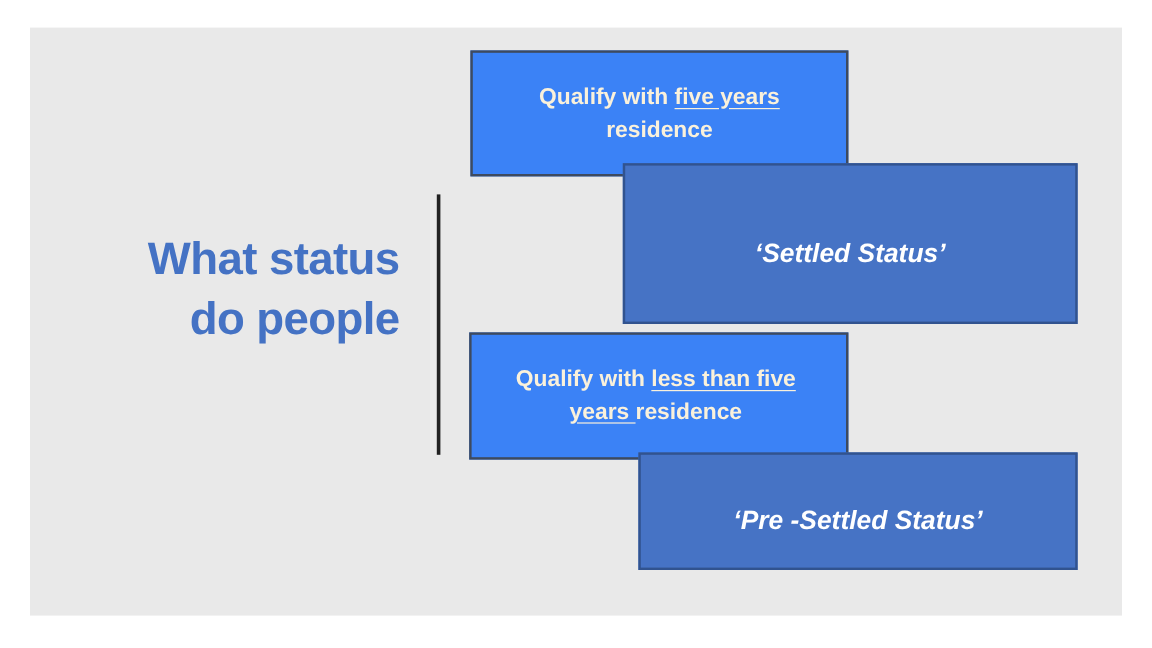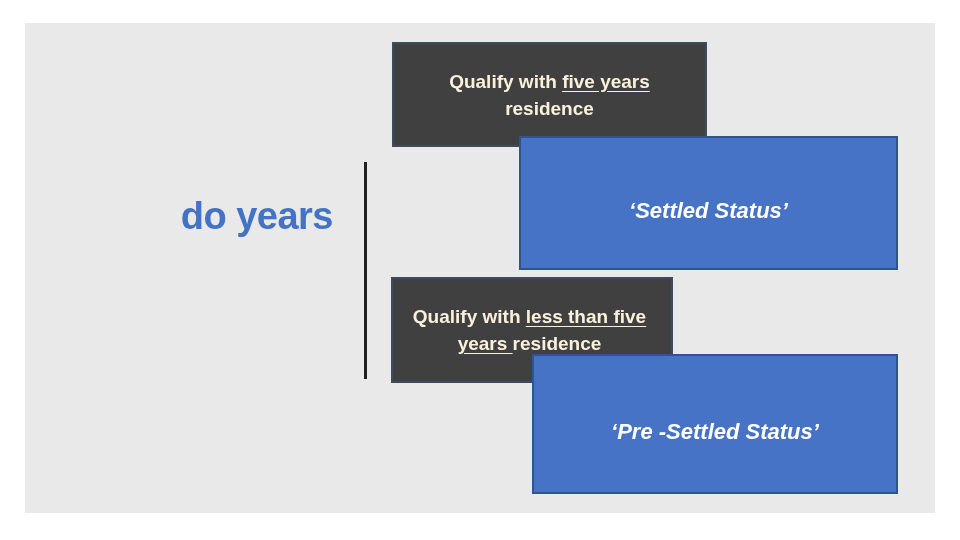--- a/index.html
+++ b/index.html
@@ -42,52 +42,53 @@
   .shape {
     position: absolute;
     box-sizing: border-box;
     display: flex;
     align-items: center;
     justify-content: center;
     text-align: center;
     font-weight: bold;
   }
   .orange {
-    background: #404040;
+    background: #3b82f6;
     border: 2px solid #3e4a5e;
     color: #faf1db;
     font-size: 19px;
     line-height: 27px;
     padding: 0 24px;
     z-index: 1;
     justify-content: center;
   }
   .blue {
     background: #4673c5;
     border: 2px solid #31538f;
     color: #ffffff;
     font-size: 22px;
     line-height: 31px;
     padding: 0 8px;
     z-index: 2;
   }
   .orange-box-1 { left: 367px; top: 19px;  width: 315px; height: 105px; }
   .blue-box-1   { left: 494px; top: 113px; width: 379px; height: 134px; }
-  .orange-box-2 { left: 366px; top: 254px; width: 282px; height: 106px; padding-left: 19px; }
-  .blue-box-2   { left: 507px; top: 331px; width: 366px; height: 140px; }
+  .orange-box-2 { left: 366px; top: 254px; width: 316px; height: 106px; padding-left: 19px; }
+  .blue-box-2   { left: 507px; top: 354px; width: 366px; height: 98px; }
   .u { text-decoration: underline; text-underline-offset: 3px; }
   .italic-line { font-style: italic; margin-top: 14px; }
 </style>
 </head>
 <body>
 
 <div class="slide">
 
   <div class="title">
-    <div>do years</div>
+    <div>What status</div>
+    <div>do people</div>
   </div>
 
   <div class="divider"></div>
 
   <div class="shape orange orange-box-1">
     <div>
       <span>Qualify with </span><span class="u">five years</span><span> residence</span>
     </div>
   </div>
 

